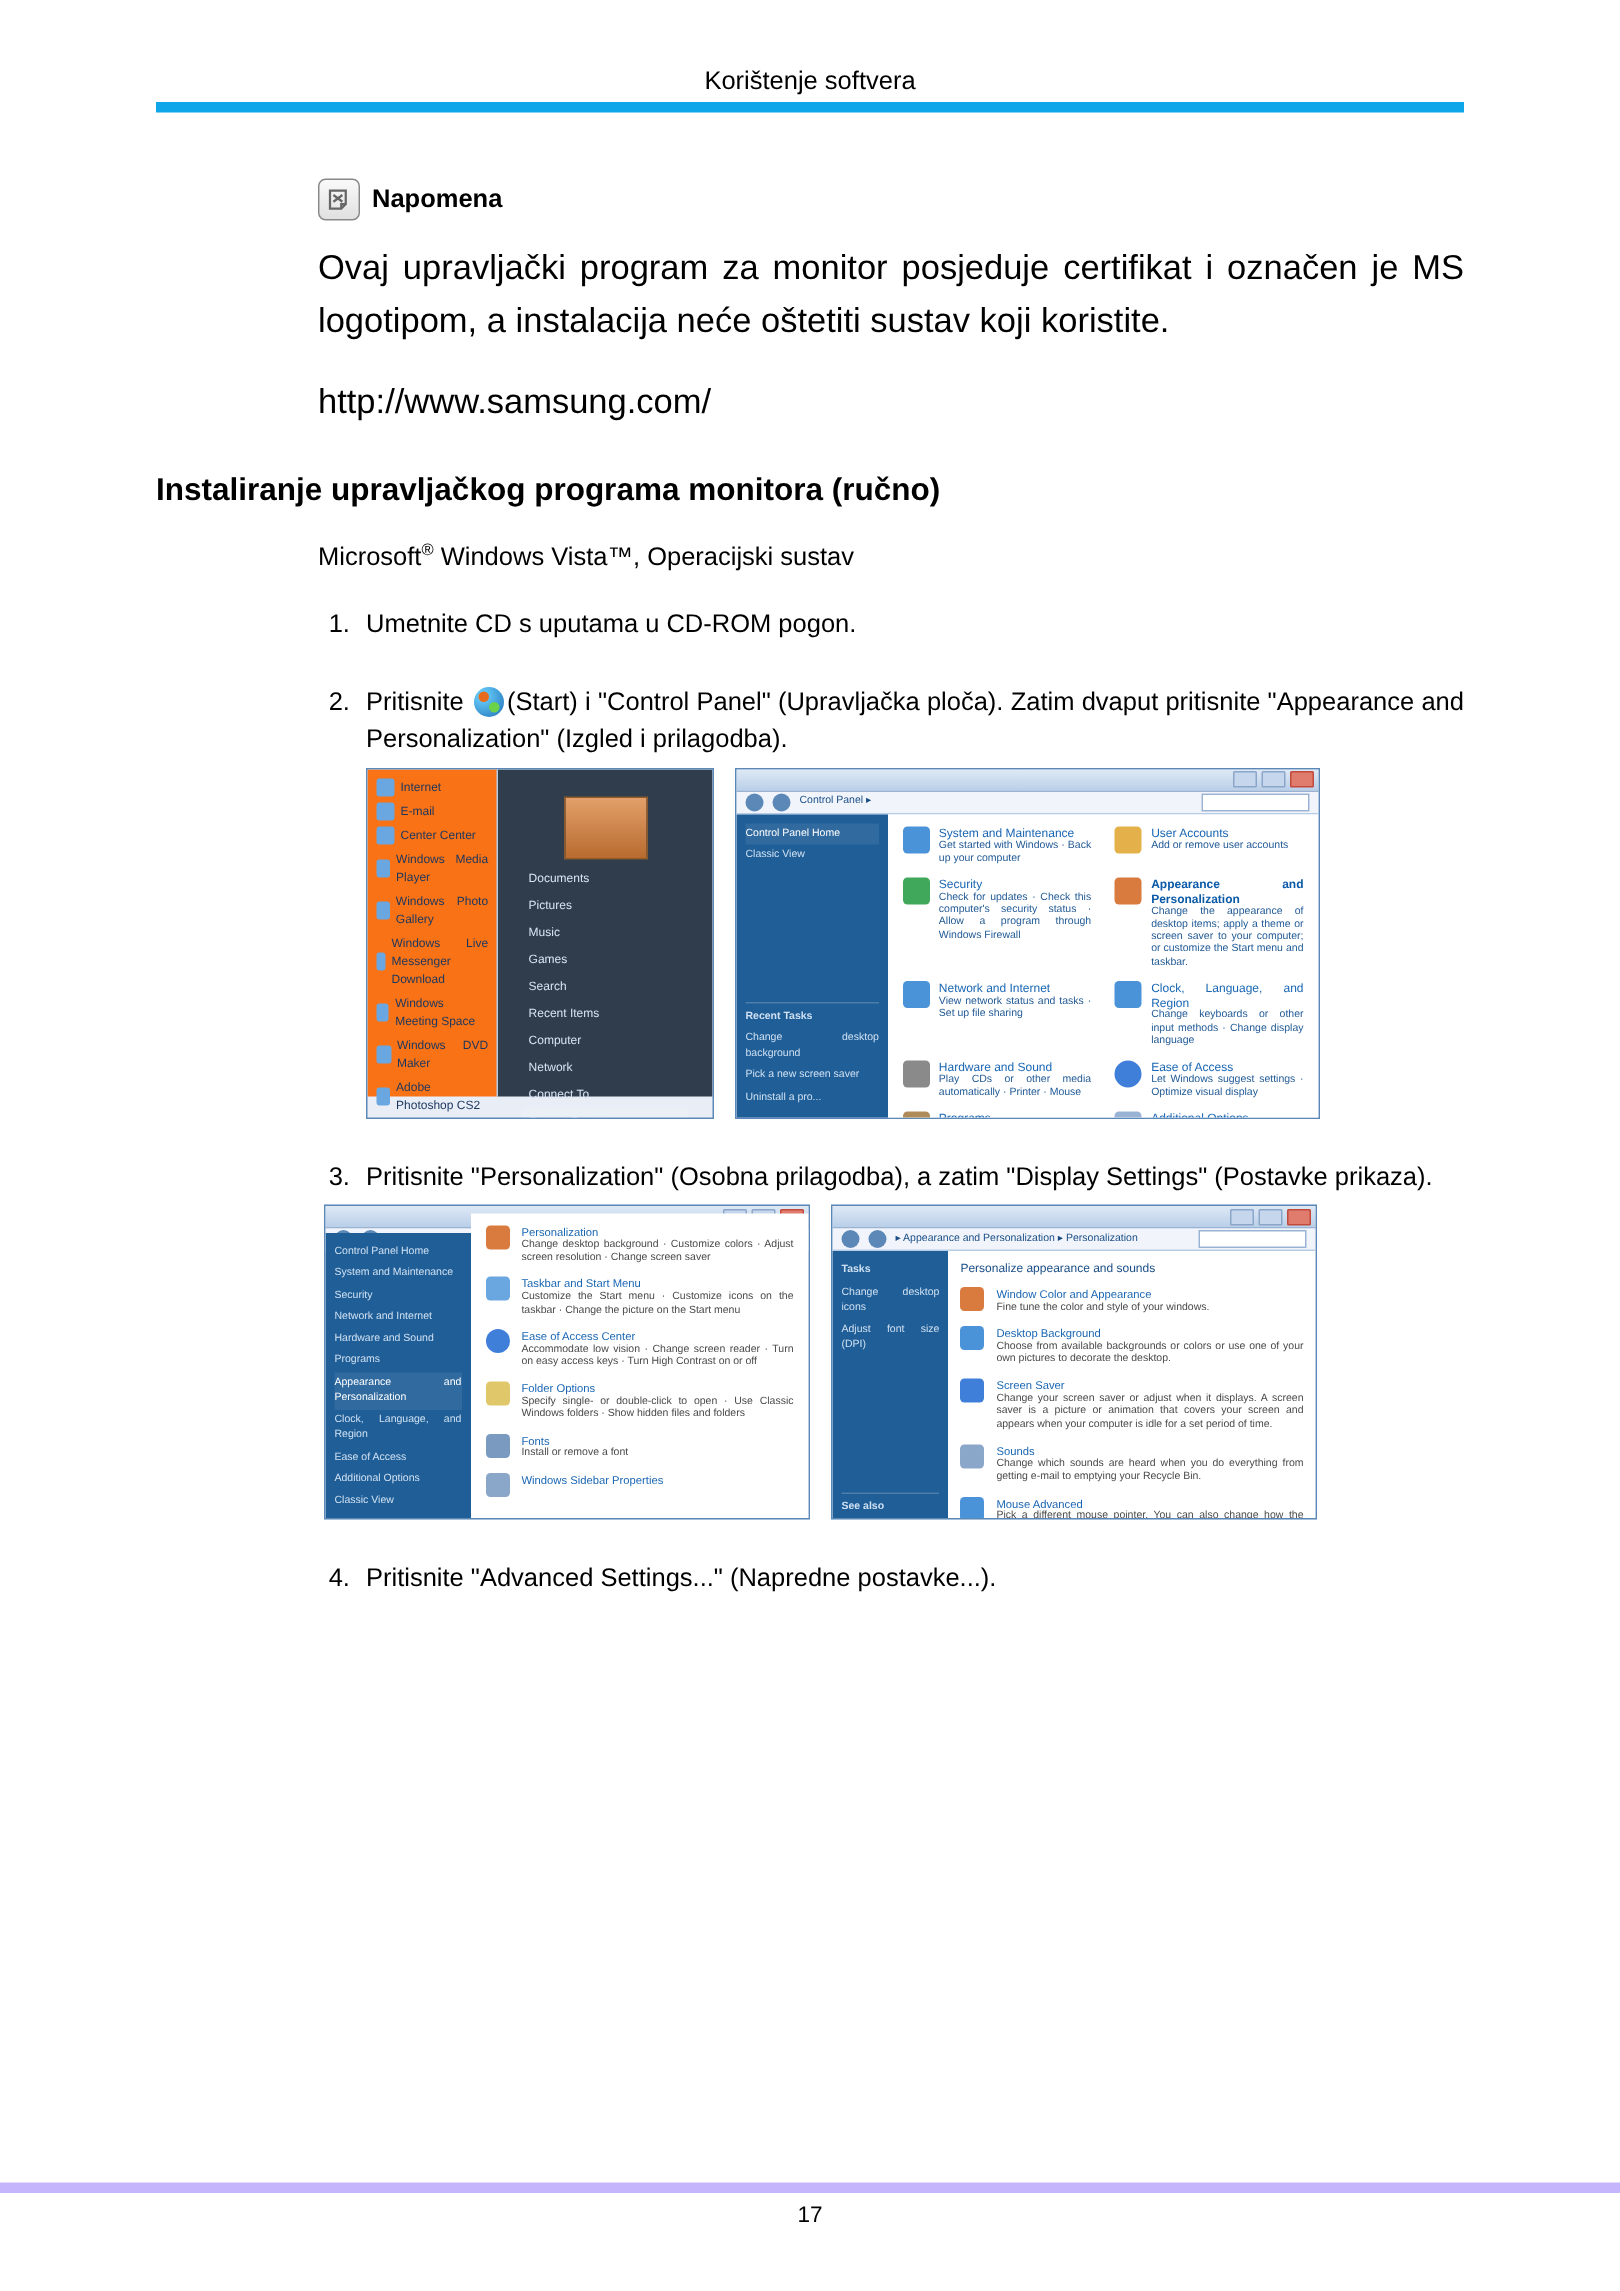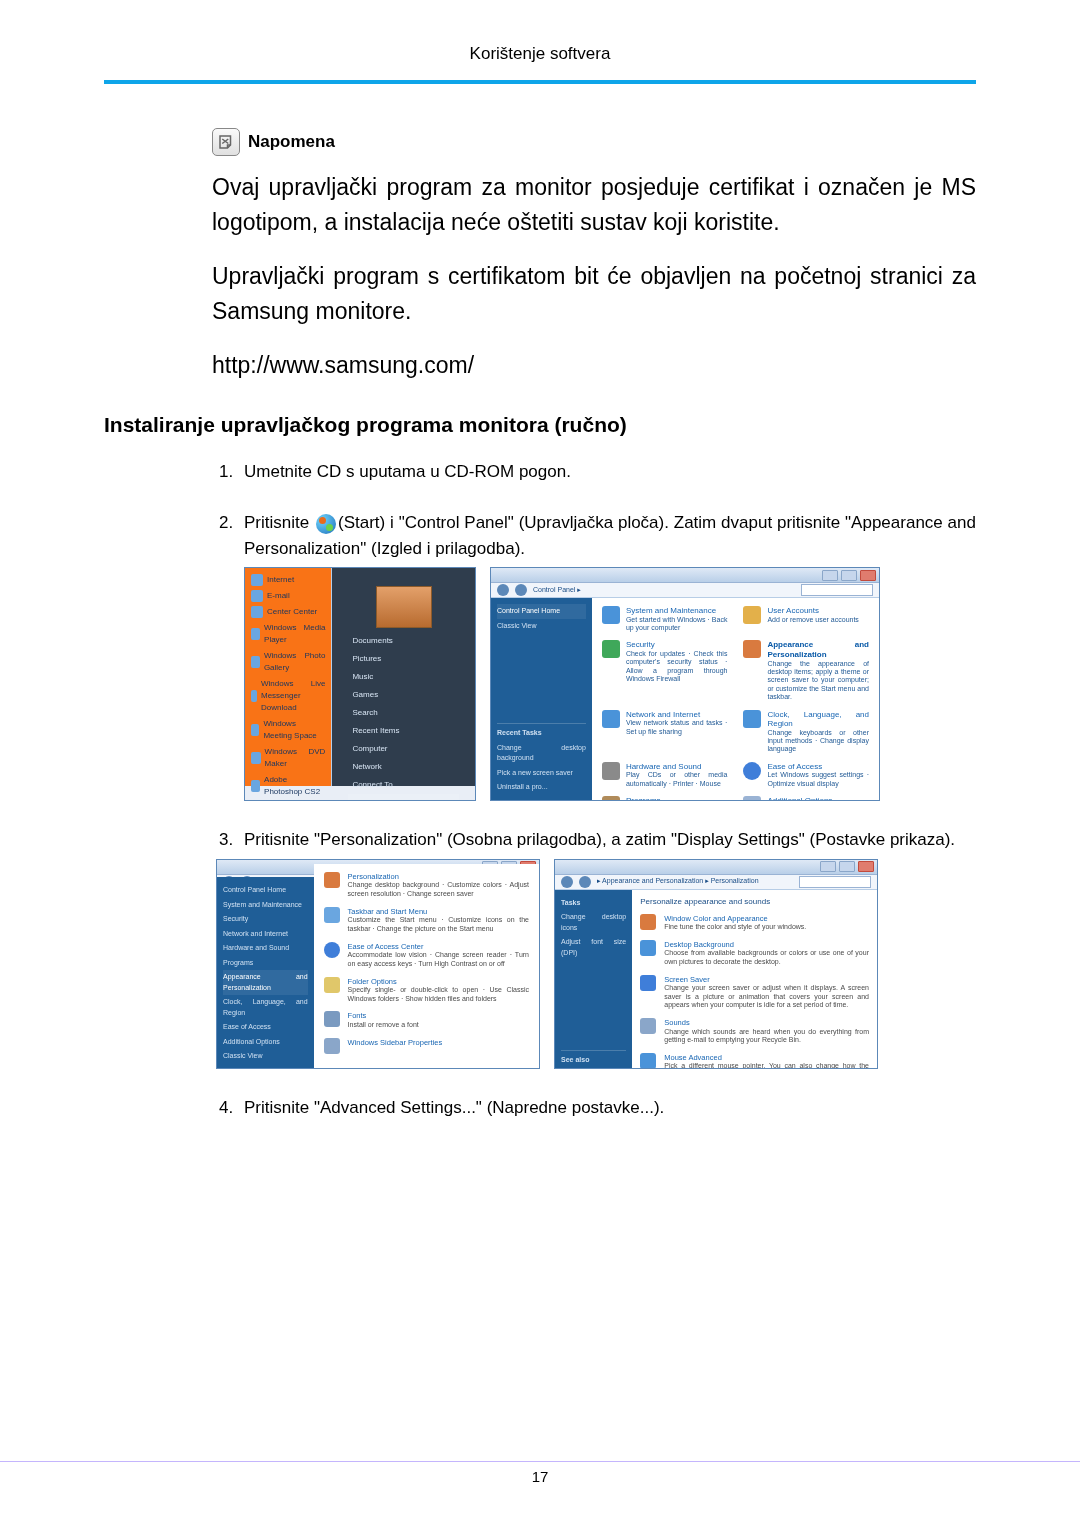--- a/index.html
+++ b/index.html
@@ -13,22 +13,22 @@
   .page {
     width: 1080px;
     min-height: 1527px;
     box-sizing: border-box;
     padding: 44px 104px 40px 104px;
     position: relative;
   }
   .header-title {
     text-align: center;
     font-size: 17px;
-    padding-bottom: 16px;
-    border-bottom: 4px solid #0ea5e9;
+    padding-bottom: 4px;
+    border-bottom: 7px solid #0ea5e9;
     margin-bottom: 44px;
   }
   .content-indent {
     margin-left: 108px;
   }
   .note-row {
     display: flex;
     align-items: center;
     gap: 8px;
     margin-bottom: 14px;
@@ -234,21 +234,21 @@
   .navdot{width:12px;height:12px;border-radius:50%;background:#5c88b8;}
   .searchbox{margin-left:auto;width:70px;height:10px;background:#fff;border:1px solid #9ab3d4;}
   .sidebar-link{color:#cfe0f2;font-size:7px;padding:2px 0;}
   .sidebar-link.hl{color:#fff;background:rgba(255,255,255,0.08);}
   .footer-page {
     position: absolute;
     bottom: 42px;
     left: 0; right: 0;
     text-align: center;
     font-size: 15px;
-    border-top: 1px solid #c4b5fd;
+    border-top: 7px solid #c4b5fd;
     padding-top: 6px;
   }
   .avatar {
     width: 54px;
     height: 40px;
     background: linear-gradient(#e3a06a,#b86b2f);
     border: 1px solid #8c5a2a;
     margin: 2px auto 4px auto;
   }
 </style>
@@ -266,27 +266,29 @@
         <svg width="18" height="18" viewBox="0 0 24 24" fill="none" stroke="#666" stroke-width="2">
             <path d="M4 4h14v12l-4 4H4z"></path>
             <path d="M14 20v-4h4"></path>
             <path d="M7 8l8 6M15 8l-8 6"></path>
           </svg>
       </span>
       <span class="note-label">Napomena</span>
     </div>
 
     <p class="para">Ovaj upravljački program za monitor posjeduje certifikat i označen je MS logotipom, a instalacija neće oštetiti sustav koji koristite.</p>
-    <p class="para">Upravljački program s certifikatom bit će objavljen na početnoj stranici za Samsung monitore.</p>
     <p class="para">http://www.samsung.com/</p>
   </div>
 
   <div class="h2">Instaliranje upravljačkog programa monitora (ručno)</div>
 
   <div class="content-indent">
+    <div class="subline">
+      <span>Microsoft</span><span class="sup">®</span><span> Windows Vista™, Operacijski sustav</span>
+    </div>
 
     <ol class="steps">
       <li>Umetnite CD s uputama u CD-ROM pogon.</li>
       <li>
         <span>Pritisnite </span><span class="start-icon"></span><span>(Start) i "Control Panel" (Upravljačka ploča). Zatim dvaput pritisnite "Appearance and Personalization" (Izgled i prilagodba).</span>
 
         
         <div class="shot-row">
 
           <div class="shot" style="width:230px;height:232px;">

